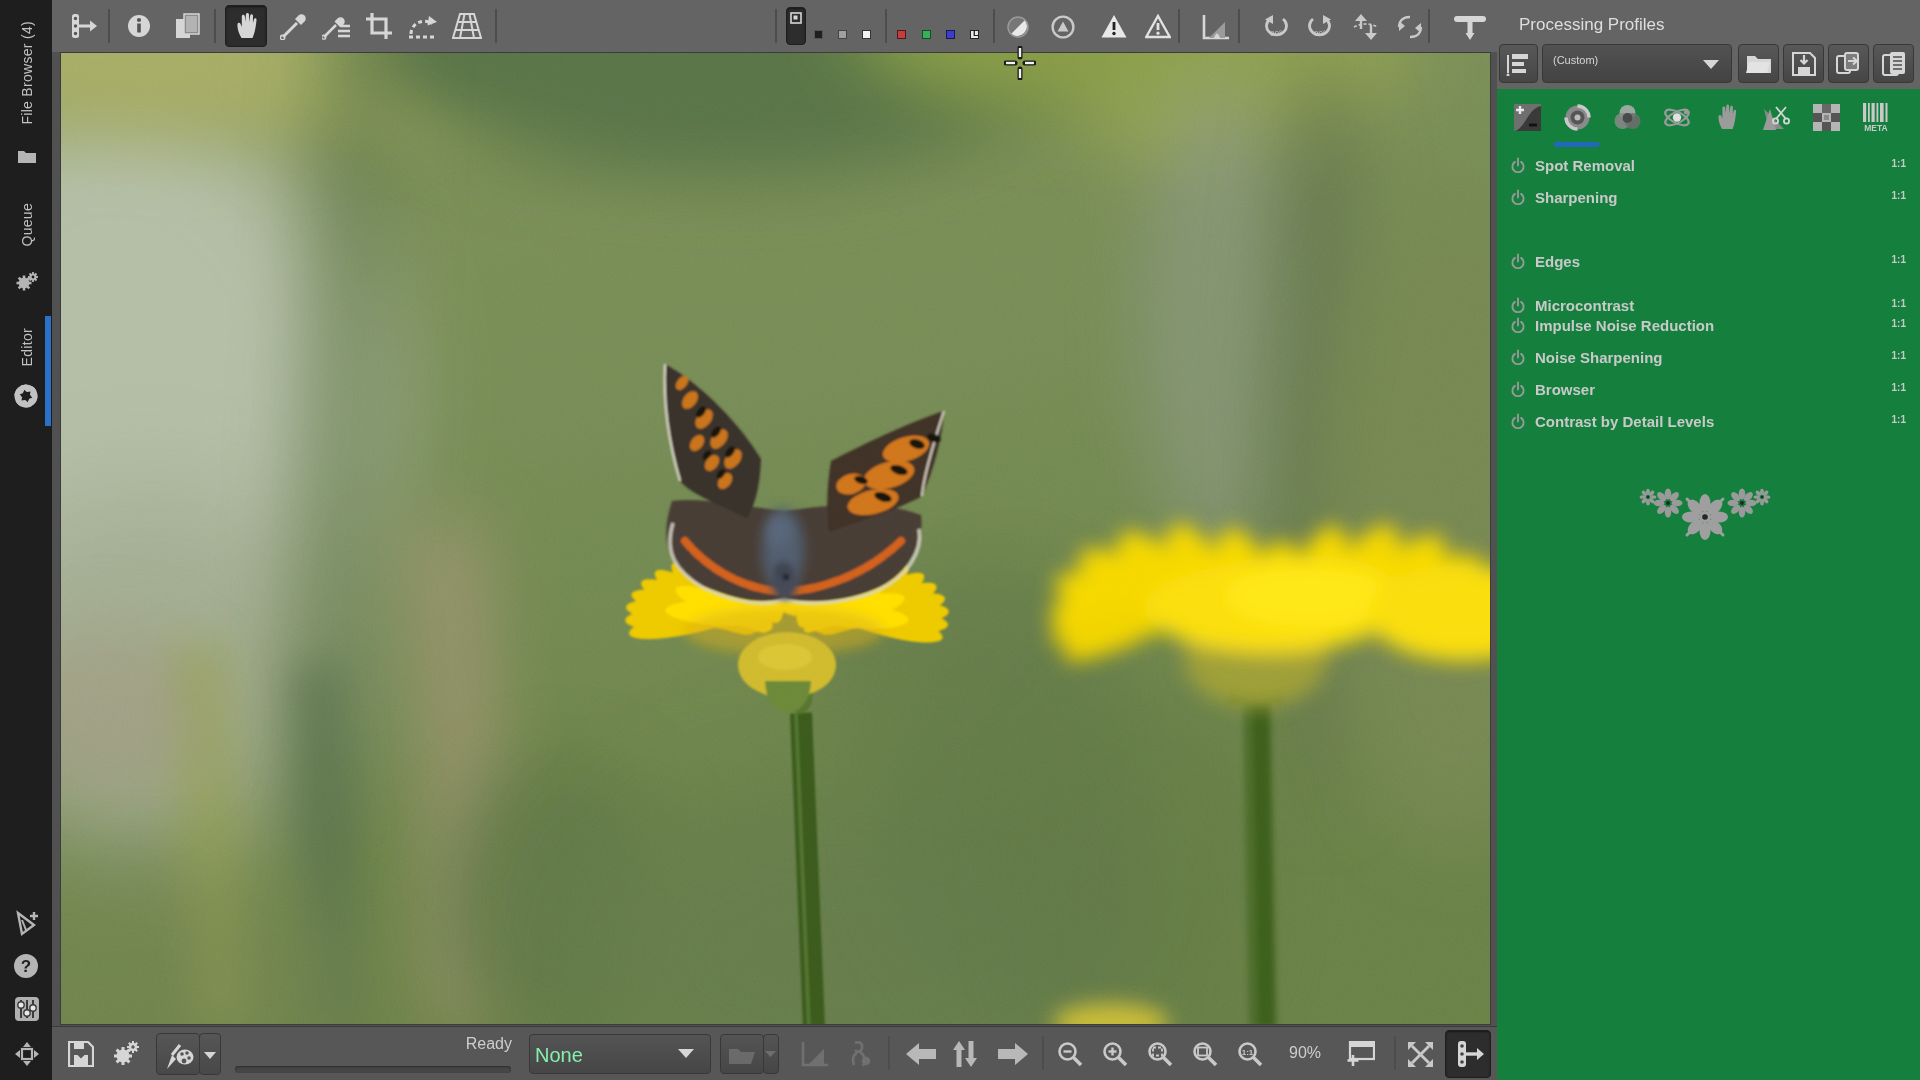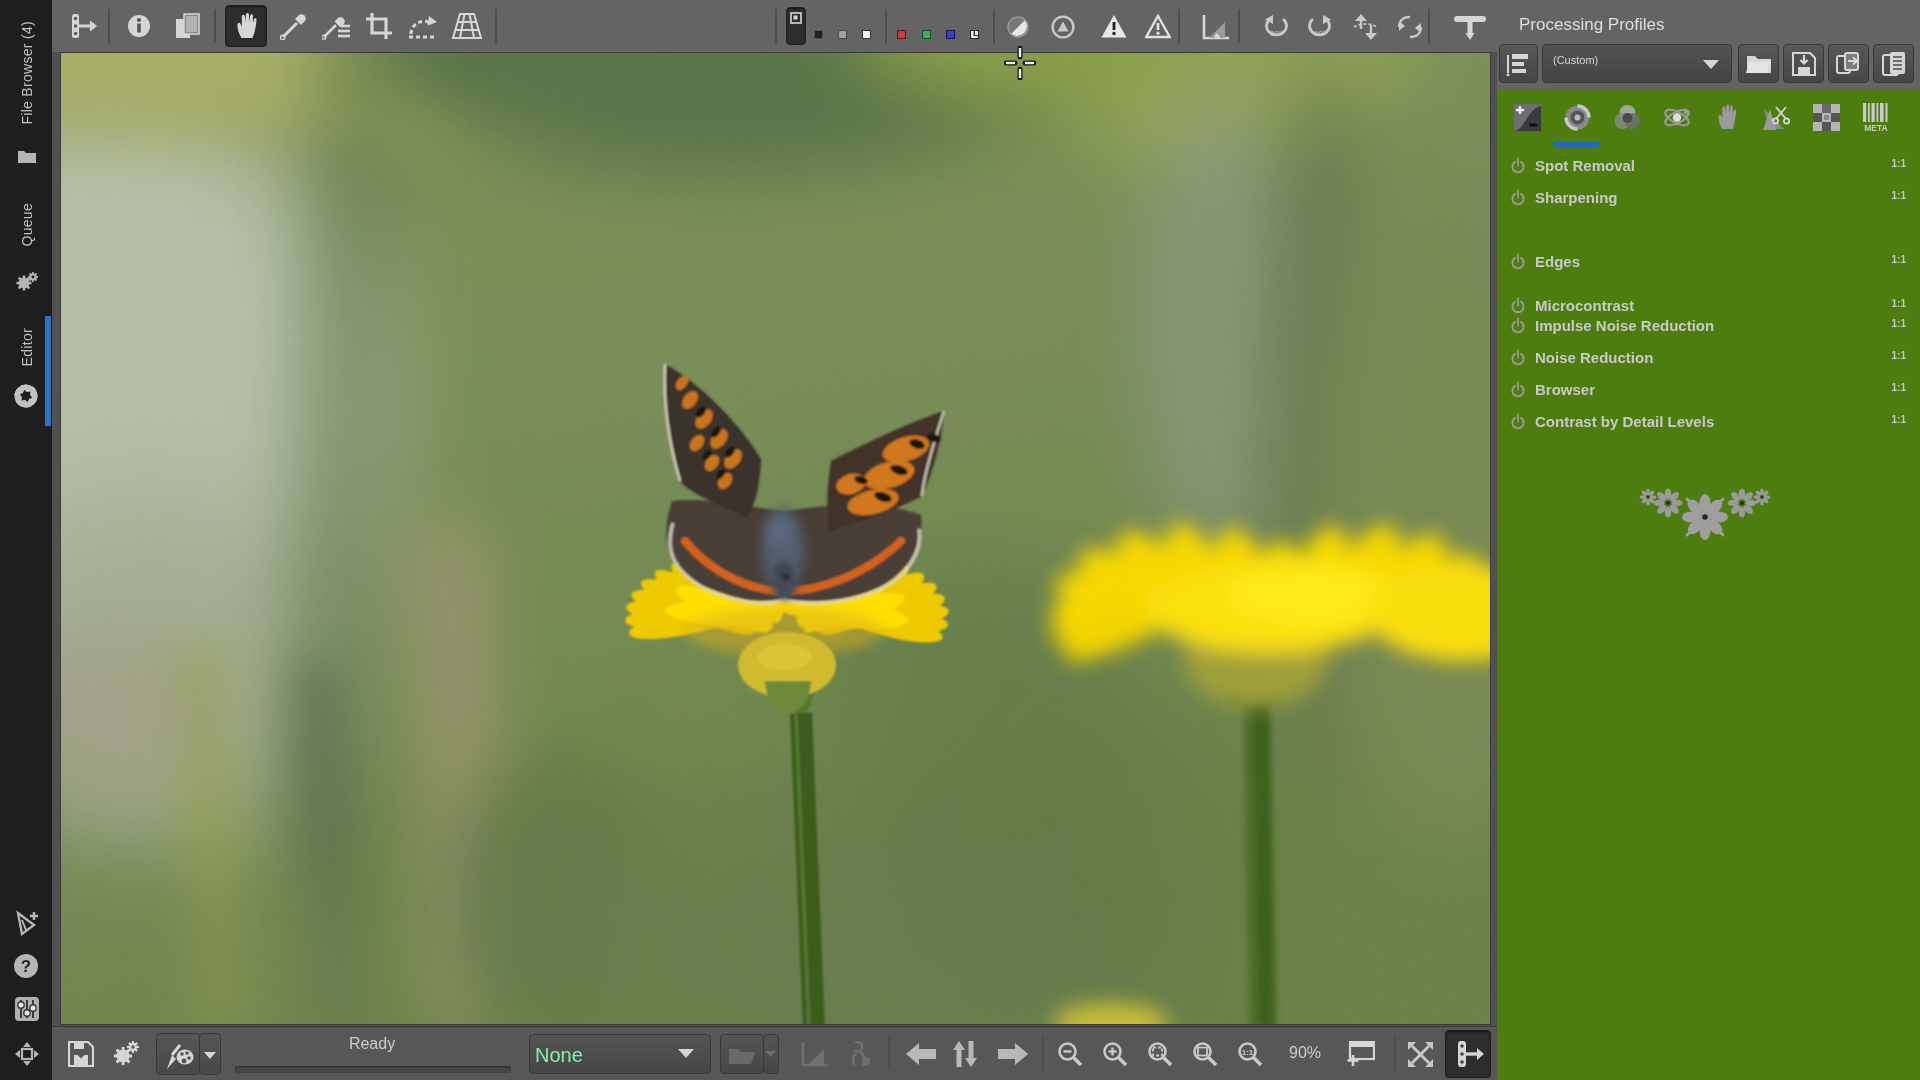--- a/index.html
+++ b/index.html
@@ -1,21 +1,21 @@
 <!DOCTYPE html>
 <html><head><meta charset="utf-8"><title>rt</title><style>
 *{margin:0;padding:0;box-sizing:border-box}
 html,body{width:1920px;height:1080px;overflow:hidden;background:#242424;font-family:"Liberation Sans",sans-serif}
 .abs{position:absolute}
 #sidebar{position:absolute;left:0;top:0;width:52px;height:1080px;background:#1e1e1e}
 #toolbar{position:absolute;left:52px;top:0;width:1445px;height:52px;background:#646464}
 #canvas{position:absolute;left:52px;top:52px;width:1445px;height:974px;background:#515151}
 #photo{position:absolute;left:9px;top:1px;width:1429px;height:971px;outline:1px solid #3c3c3c}
 #bottombar{position:absolute;left:52px;top:1026px;width:1445px;height:54px;background:#575757;border-top:1px solid #3a3a3a}
-#rightpanel{position:absolute;left:1497px;top:0;width:423px;height:1080px;background:#4d7c0f}
+#rightpanel{position:absolute;left:1497px;top:0;width:423px;height:1080px;background:#15803d}
 #rp-top{position:absolute;left:0;top:0;width:423px;height:89px;background:#646464}
 .vtext{position:absolute;writing-mode:vertical-rl;transform:rotate(180deg);white-space:nowrap;color:#c2c2c2;font-size:14px;letter-spacing:.3px}
 .tbtn{position:absolute;border-radius:4px}
 .pressed{background:#2d2d2d;border:1px solid #1f1f1f;box-shadow:inset 0 1px 2px rgba(0,0,0,.5)}
 .gbtn{position:absolute;border-radius:4px;background:linear-gradient(#585858,#464646);border:1px solid #383838}
 .toolrow{position:absolute;left:0;width:423px;height:32px;color:#c9c9c9;font-size:15px;font-weight:bold}
 .toolrow .nm{position:absolute;left:38px;top:7px}
 .toolrow .oo{position:absolute;right:14px;top:8px;font-size:10px;letter-spacing:0px}
 </style></head><body>
 <svg width="0" height="0" style="position:absolute">
@@ -477,21 +477,21 @@
         <ellipse cx="21" cy="14" rx="8.5" ry="7.5" fill="#d6d6d6"></ellipse>
         <circle cx="18" cy="11" r="1.8" fill="#555"></circle>
         <circle cx="23" cy="10" r="1.8" fill="#555"></circle>
         <circle cx="25" cy="15" r="1.8" fill="#555"></circle>
         <circle cx="20" cy="18" r="2.4" fill="#555"></circle>
       </g>
     </svg>
     <svg class="abs" style="left:152px;top:25px" width="12" height="8">
       <path d="M0 0 L12 0 L6 7 Z" fill="#d6d6d6"></path>
     </svg>
-    <div class="abs" style="left:180px;top:8px;width:280px;height:24px;color:#cdcdcd;font-size:16px;text-align:center">Ready</div>
+    <div class="abs" style="left:180px;top:8px;width:280px;height:24px;color:#cdcdcd;font-size:16px;text-align:right">Ready</div>
     <div class="abs" style="left:183px;top:39px;width:276px;height:7px;border-radius:3px;background:#464646;box-shadow:inset 0 1px 2px rgba(0,0,0,.4)"></div>
     <div class="gbtn" style="left:477px;top:7px;width:182px;height:40px;background:linear-gradient(#545454,#464646)"></div>
     <div class="abs" style="left:483px;top:17px;color:#86efac;font-size:20px">None</div>
     <svg class="abs" style="left:626px;top:22px" width="16" height="10">
       <path d="M0 0 L16 0 L8 9 Z" fill="#d6d6d6"></path>
     </svg>
     <div class="gbtn" style="left:668px;top:7px;width:44px;height:40px;background:linear-gradient(#545454,#464646)"></div>
     <div class="gbtn" style="left:711px;top:7px;width:16px;height:40px;background:linear-gradient(#545454,#464646)"></div>
     <svg class="abs" style="left:676px;top:18px" width="28" height="20" opacity=".45">
       <path d="M1 4 h9 l3 3 h14 l-4 12 h-22 z" fill="#8f8f8f"></path>
@@ -725,21 +725,21 @@
       <svg class="abs" style="left:13px;top:7px" width="16" height="18">
         <use href="#power"></use>
       </svg>
       <span class="nm">Impulse Noise Reduction</span>
       <span class="oo">1:1</span>
     </div>
     <div class="toolrow" style="top:342px">
       <svg class="abs" style="left:13px;top:7px" width="16" height="18">
         <use href="#power"></use>
       </svg>
-      <span class="nm">Noise Reduction</span>
+      <span class="nm">Noise Sharpening</span>
       <span class="oo">1:1</span>
     </div>
     <div class="toolrow" style="top:374px">
       <svg class="abs" style="left:13px;top:7px" width="16" height="18">
         <use href="#power"></use>
       </svg>
       <span class="nm">Browser</span>
       <span class="oo">1:1</span>
     </div>
     <div class="toolrow" style="top:406px">

